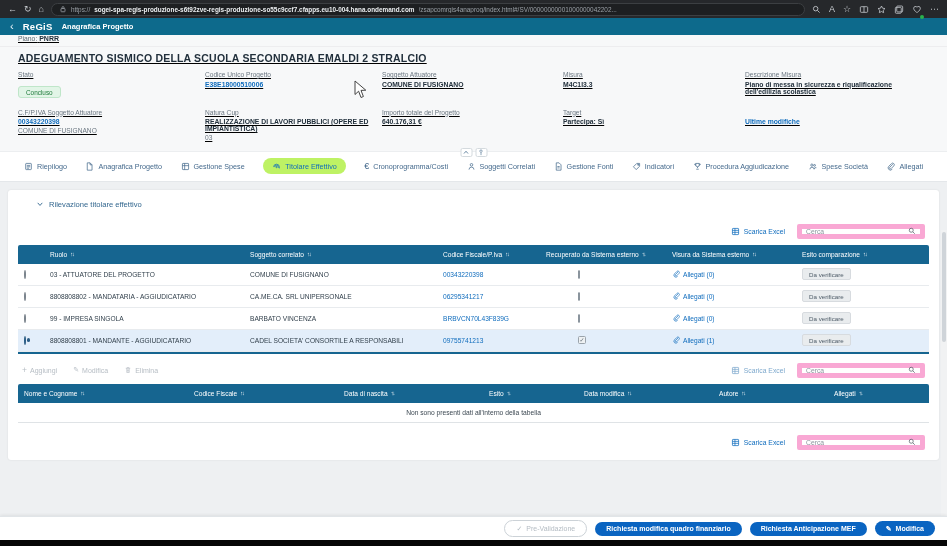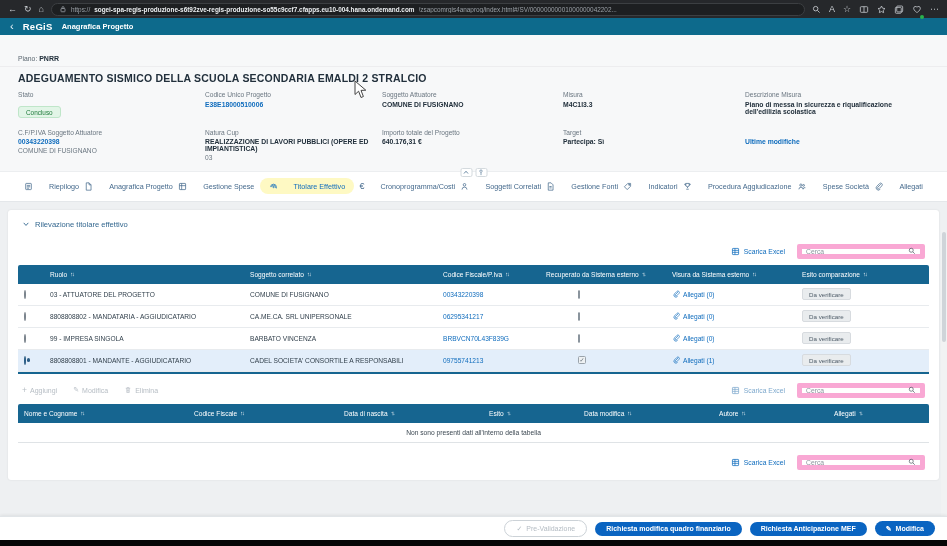--- a/index.html
+++ b/index.html
@@ -19,43 +19,43 @@
   .essentials { position:relative; }
   .green-dot { position:absolute; right:-2px; bottom:-1px; width:4px; height:4px; border-radius:50%; background:#2bb24c; }
 
   
   .app-bar { height:17px; background:#0d6a8c; display:flex; align-items:center; gap:9px; padding:0 10px; color:#fff; }
   .app-back { font-size:11px; line-height:1; color:#eaf4f8; }
   .app-brand { font-size:9.5px; font-weight:bold; letter-spacing:.3px; }
   .app-title { font-size:7.5px; font-weight:bold; }
 
   
-  .proj-header { background:#f7f8f9; padding:20px 18px 10px; position:relative; border-bottom:1px solid #eceef0; }
+  .proj-header { background:#f7f8f9; padding:0 18px 10px; position:relative; border-bottom:1px solid #eceef0;text-decoration:underline; }
   .plan-row { font-size:6.8px; color:#5b6770; padding-bottom:4px; border-bottom:1px solid #ededef; margin:0 -18px 5px; padding-left:18px; }
   .plan-row b { color:#22303c; font-size:7px; }
   .proj-title { font-size:10.5px; font-weight:bold; color:#22303c; letter-spacing:.2px; margin-bottom:7px; }
   .fields { display:grid; grid-template-columns:187px 177px 181px 182px 1fr; row-gap:10px; }
   .lbl { font-size:6.6px; color:#6a7680; margin-bottom:2.5px; }
   .val { font-size:6.8px; color:#22303c; font-weight:bold; }
   .sub { font-size:6.6px; color:#6a7680; margin-top:1.5px; }
   .link { color:#0f6cbd; text-decoration:none; }
   .badge-green { display:inline-block; background:#e2f5e7; border:1px solid #bfe6c9; color:#1e7a3a; font-size:6.4px; padding:1.5px 7px; border-radius:3px; }
   .mini-btns { position:absolute; left:50%; transform:translateX(-50%); bottom:-6px; display:flex; gap:3px; z-index:6; }
   .mini-btn { width:12px; height:9px; background:#fff; border:1px solid #d4dade; border-radius:2px; display:flex; align-items:center; justify-content:center; color:#44698c; }
 
   
   .tabbar { height:30px; background:#fff; border-bottom:1px solid #e4e7ea; display:flex; align-items:center; justify-content:space-between; padding:0 24px; }
-  .tab { display:flex; align-items:center; gap:16px; font-size:7.2px; color:#44698c; white-space:nowrap; }
+  .tab { display:flex; align-items:center; gap:4px; font-size:7.2px; color:#44698c; white-space:nowrap; }
   .tab svg { flex:none; }
-  .tab.active { background:#fef9c3; border-radius:9px; padding:3.5px 9px; color:#0f6cbd; }
+  .tab.active { background:#bef264; border-radius:9px; padding:3.5px 9px; color:#0f6cbd; }
 
   
   .content { background:#eef0f2; padding:8px 8px 0; height:352px; }
   .card { background:#fff; border-radius:3px; box-shadow:0 0 2px rgba(0,0,0,.1); padding:10px 0 8px; }
-  .sec1-head { display:flex; align-items:center; gap:5px; padding:0 14px; color:#33678f; font-size:7.6px; }
+  .sec1-head { display:flex; align-items:center; gap:5px; padding:0 28px; color:#33678f; font-size:7.6px; }
   .tbl-toolbar { display:flex; justify-content:flex-end; align-items:center; gap:12px; padding:15px 14px 6px; }
   .excel-btn { display:flex; align-items:center; gap:4px; color:#0f6cbd; font-size:6.8px; }
   .excel-btn.muted { color:#7ea9cd; }
   .searchbox { width:128px; height:15px; border:5px solid #f9a8d4; border-radius:2px; background:#fff; display:flex; align-items:center; padding:0 4px; gap:3px; }
   .searchbox input { border:0; outline:0; flex:1; min-width:0; font-size:6.8px; color:#333; font-family:"Liberation Sans",sans-serif; background:transparent; }
   .searchbox input::placeholder { color:#8b959e; }
   .searchbox svg { flex:none; color:#55606a; }
 
   .t1 { margin:0 10px; border-bottom:2px solid #166590; }
   .t1-grid { display:grid; grid-template-columns:26px 200px 193px 103px 126px 130px 1fr; align-items:center; }

